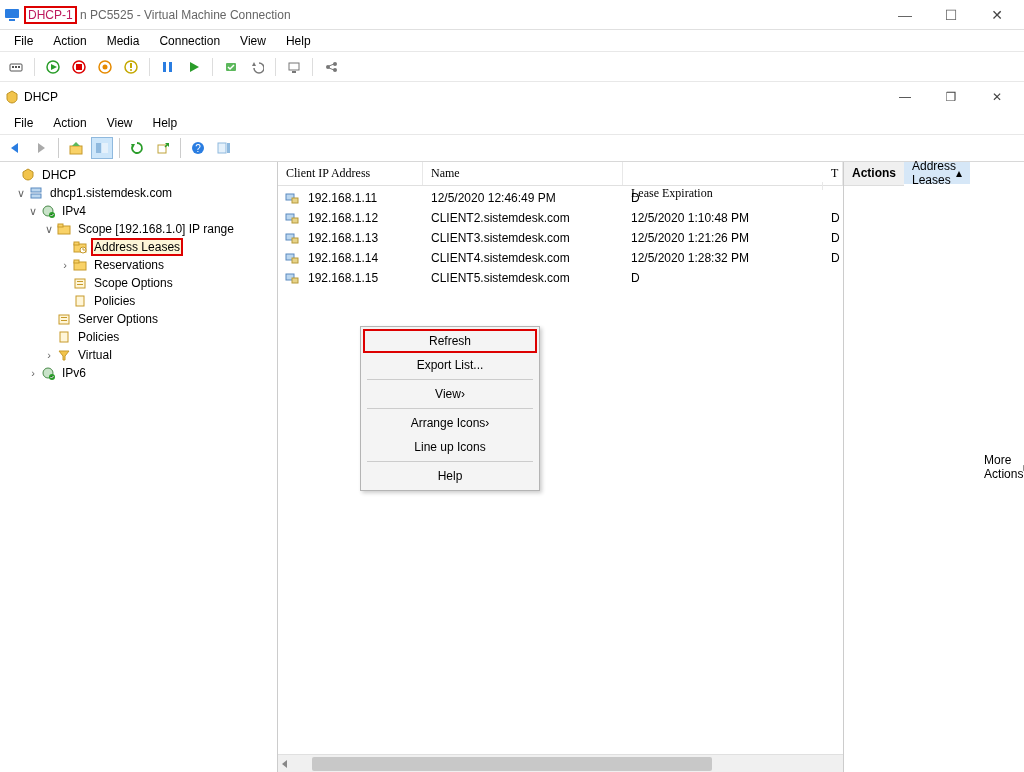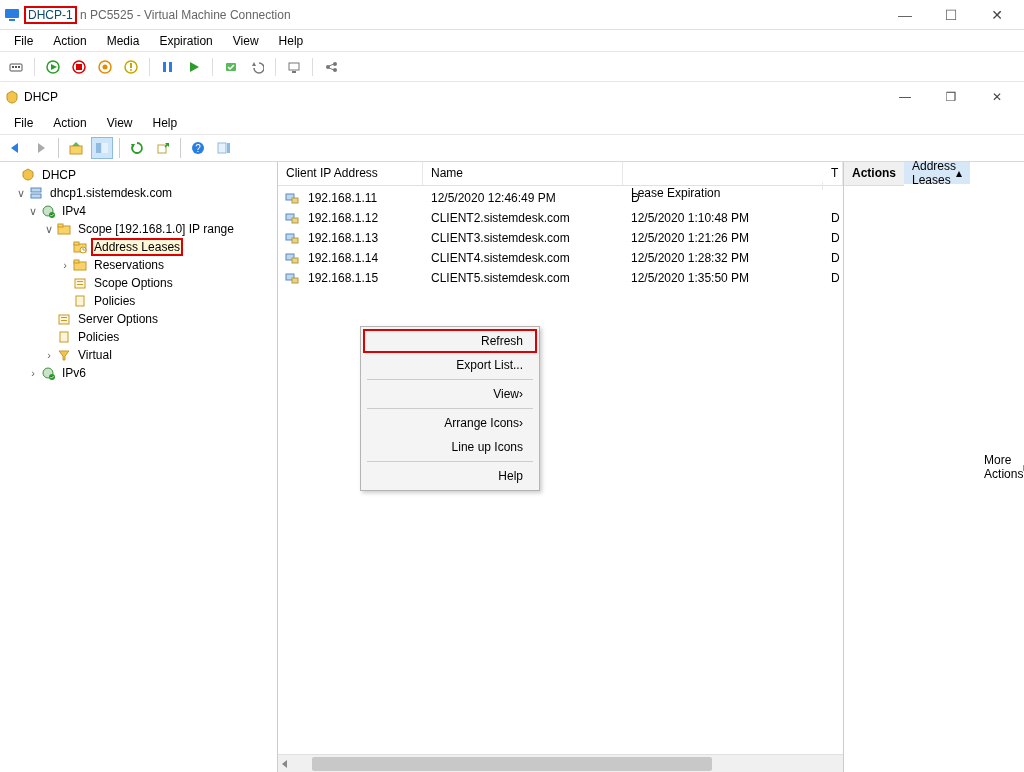--- a/index.html
+++ b/index.html
@@ -2,21 +2,21 @@
 <html><head>
 <meta charset="utf-8">
 <style>
   * { box-sizing: border-box; margin: 0; padding: 0; font-family: "Segoe UI", Tahoma, sans-serif; }
   body { background: #fff; font-size: 12px; color: #000; width: 1024px; height: 772px; overflow: hidden; }
 
   
   .vm-titlebar { height: 30px; background: #fff; border-bottom: 1px solid #e0e0e0; display: flex; align-items: center; padding: 0 4px; }
   .vm-titlebar .icon { width: 16px; height: 16px; margin-right: 4px; }
   .vm-titlebar .title { color: #666; font-size: 12px; }
-  .vm-titlebar .title .hl { border: 2px solid #d00; padding: 0 2px; color: #0c4a6e; }
+  .vm-titlebar .title .hl { border: 2px solid #d00; padding: 0 2px; color: #be185d; }
   .vm-titlebar .spacer { flex: 1; }
   .vm-titlebar .winbtn { width: 46px; height: 30px; display: flex; align-items: center; justify-content: center; color: #666; font-size: 14px; }
   .vm-titlebar .winbtn.close { color: #444; }
 
   .vm-menu { height: 22px; display: flex; align-items: center; padding: 0 6px; gap: 4px; background: #fff; border-bottom: 1px solid #e8e8e8; }
   .vm-menu .mi { padding: 2px 8px; }
 
   .vm-toolbar { height: 30px; display: flex; align-items: center; padding: 0 6px; gap: 6px; background: #fff; border-bottom: 1px solid #e8e8e8; }
   .vm-toolbar .tbtn { width: 20px; height: 20px; display: flex; align-items: center; justify-content: center; border-radius: 2px; }
   .vm-toolbar .sep { width: 1px; height: 18px; background: #ddd; margin: 0 2px; }
@@ -46,42 +46,42 @@
   .tnode .ticon { width: 16px; height: 16px; margin-right: 3px; display: flex; align-items: center; justify-content: center; }
   .tnode .tlabel { padding: 1px 3px; }
   .tnode.hl .tlabel { border: 2px solid #d00; padding: 0 1px; background: #fdf6d7; }
   .indent-1 { padding-left: 12px; }
   .indent-2 { padding-left: 24px; }
   .indent-3 { padding-left: 40px; }
   .indent-4 { padding-left: 56px; }
 
   
   .list-header { display: flex; height: 24px; border-bottom: 1px solid #e0e0e0; background: #fff; }
-  .lh { padding: 4px 8px; font-weight: 400; border-right: 1px solid #e8e8e8; }
+  .lh { padding: 4px 8px; font-weight: 400; border-right: 1px solid #e8e8e8; font-family: Liberation Serif, serif; }
   .col-ip    { width: 145px; }
   .col-name  { width: 200px; }
   .col-lease { width: 200px; margin-top: 20px; }
   .col-type  { width: 20px; }
 
   .list-rows { flex: 1; overflow: auto; }
   .lrow { display: flex; height: 20px; align-items: flex-end; }
   .lcell { padding: 1px 8px; overflow: hidden; white-space: nowrap; }
   .lrow .ric { width: 16px; height: 16px; margin-left: 6px; flex-shrink: 0; }
 
   .scroll-x { height: 18px; background: #f0f0f0; border-top: 1px solid #e0e0e0; display: flex; align-items: center; }
   .scroll-x .sthumb { width: 400px; height: 14px; background: #c8c8c8; margin-left: 20px; border-radius: 2px; }
 
   
   .actions-header { height: 24px; background: #f0f0f0; border-bottom: 1px solid #ddd; padding: 4px 8px; font-weight: 700; }
   .actions-sub { height: 22px; background: #d6e7f7; padding: 3px 8px; display: flex; justify-content: space-between; align-items: center; }
   .actions-item { padding: 4px 14px; display: flex; justify-content: space-between; align-items: center; }
 
   
   .ctx-menu { position: absolute; left: 82px; top: 164px; width: 180px; background: #f4f4f4; border: 1px solid #b4b4b4; box-shadow: 2px 2px 4px rgba(0,0,0,0.2); padding: 2px; }
-  .ctx-item { height: 24px; display: flex; align-items: center; padding: 0 14px; justify-content: flex-end; }
+  .ctx-item { height: 24px; display: flex; align-items: center; padding: 0 14px; justify-content: center; }
   .ctx-item.hl { border: 2px solid #d00; padding: 0 12px; }
   .ctx-sep { height: 1px; background: #ccc; margin: 2px 4px; }
 
   
   svg { display: block; }
   .folder { fill: #f9d268; stroke: #c79a2a; }
   .server-icon rect { fill: #bcd7ef; stroke: #5a8abf; }
 
 </style>
 </head>
@@ -101,21 +101,21 @@
   <span class="spacer"></span>
   <div class="winbtn">—</div>
   <div class="winbtn">☐</div>
   <div class="winbtn close">✕</div>
 </div>
 
 <div class="vm-menu">
   <div class="mi">File</div>
   <div class="mi">Action</div>
   <div class="mi">Media</div>
-  <div class="mi">Expiration</div>
+  <div class="mi">Connection</div>
   <div class="mi">View</div>
   <div class="mi">Help</div>
 </div>
 
 <div class="vm-toolbar">
   <div class="tbtn">
       <svg width="16" height="16">
         <rect x="2" y="5" width="12" height="7" rx="1" fill="none" stroke="#555"></rect>
         <rect x="4" y="7" width="2" height="2" fill="#555"></rect>
         <rect x="7" y="7" width="2" height="2" fill="#555"></rect>
@@ -448,21 +448,20 @@
         </div>
         <div class="lrow">
           <span class="ric">
             <svg width="16" height="16">
               <rect x="2" y="4" width="8" height="6" fill="#bcd7ef" stroke="#5a8abf"></rect>
               <rect x="8" y="8" width="6" height="5" fill="#e7d38a" stroke="#b79a3a"></rect>
             </svg>
           </span>
           <span class="lcell" style="width:123px">192.168.1.15</span>
           <span class="lcell col-name">CLIENT5.sistemdesk.com</span>
-          <span class="lcell col-lease">12/5/2020 1:35:50 PM</span>
           <span class="lcell col-type">D</span>
         </div>
       </div>
     <div class="scroll-x">
       <svg width="14" height="14">
           <polygon points="9,3 4,7 9,11" fill="#888"></polygon>
         </svg>
       <div class="sthumb"></div>
     </div>
 

